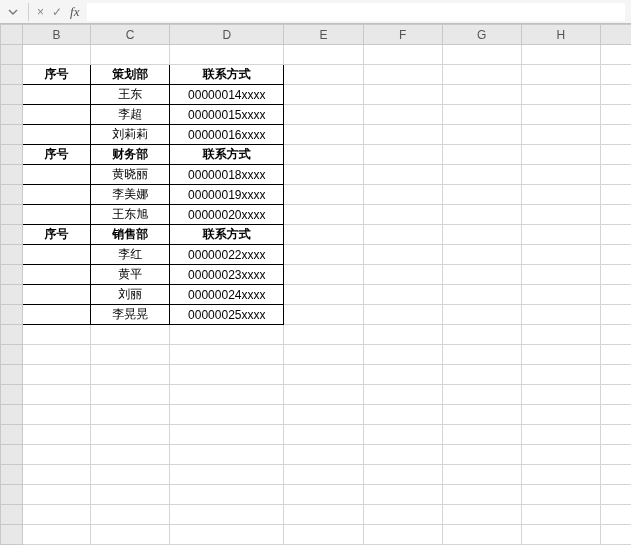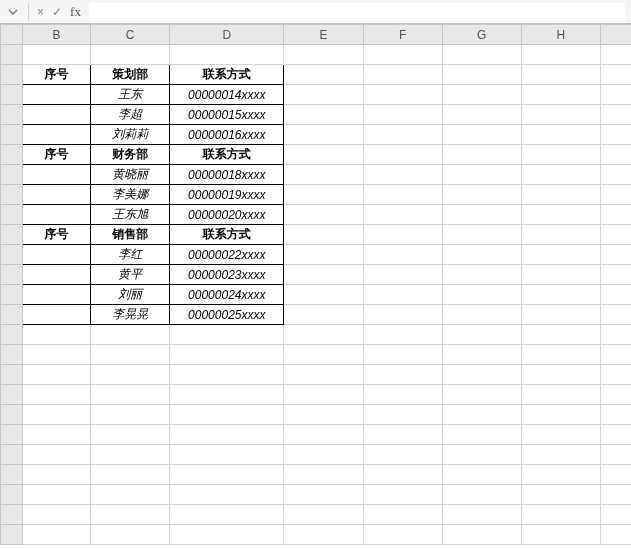--- a/index.html
+++ b/index.html
@@ -22,21 +22,21 @@
     padding: 0 6px;
     gap: 8px;
   }
   .fbar .dd {
     width: 14px; height: 14px;
     display: inline-flex; align-items: center; justify-content: center;
     color: #666;
   }
   .fbar .sep { width:1px; height:18px; background:#d0d0d0; }
   .fbar .ic { color:#888; font-size:12px; }
-  .fbar .fx { font-family: "Times New Roman", serif; color:#555; font-size:13px;}
+  .fbar .fx { font-style: italic; font-family: "Times New Roman", serif; color:#555; font-size:13px;}
   .fbar .fx-input { flex:1; height:18px; background:#fff; border:none; }
 
   
   .sheet-wrap {
     position: relative;
     width: 631px;
     height: 524px;
     overflow: hidden;
   }
   table.sheet {
@@ -79,21 +79,20 @@
   
   td.h {
     background: #ffc000;
     border: 1px solid #000 !important;
     font-weight: bold;
   }
   
   td.d {
     background: #fff;
     border: 1px solid #000 !important;
-    font-style: italic;
   }
 </style>
 </head>
 <body>
 
 <div class="fbar">
   <span class="dd">
     <svg width="10" height="10" viewBox="0 0 10 10">
         <path d="M1 3 L5 7 L9 3" fill="none" stroke="#777" stroke-width="1.4"></path>
       </svg>

